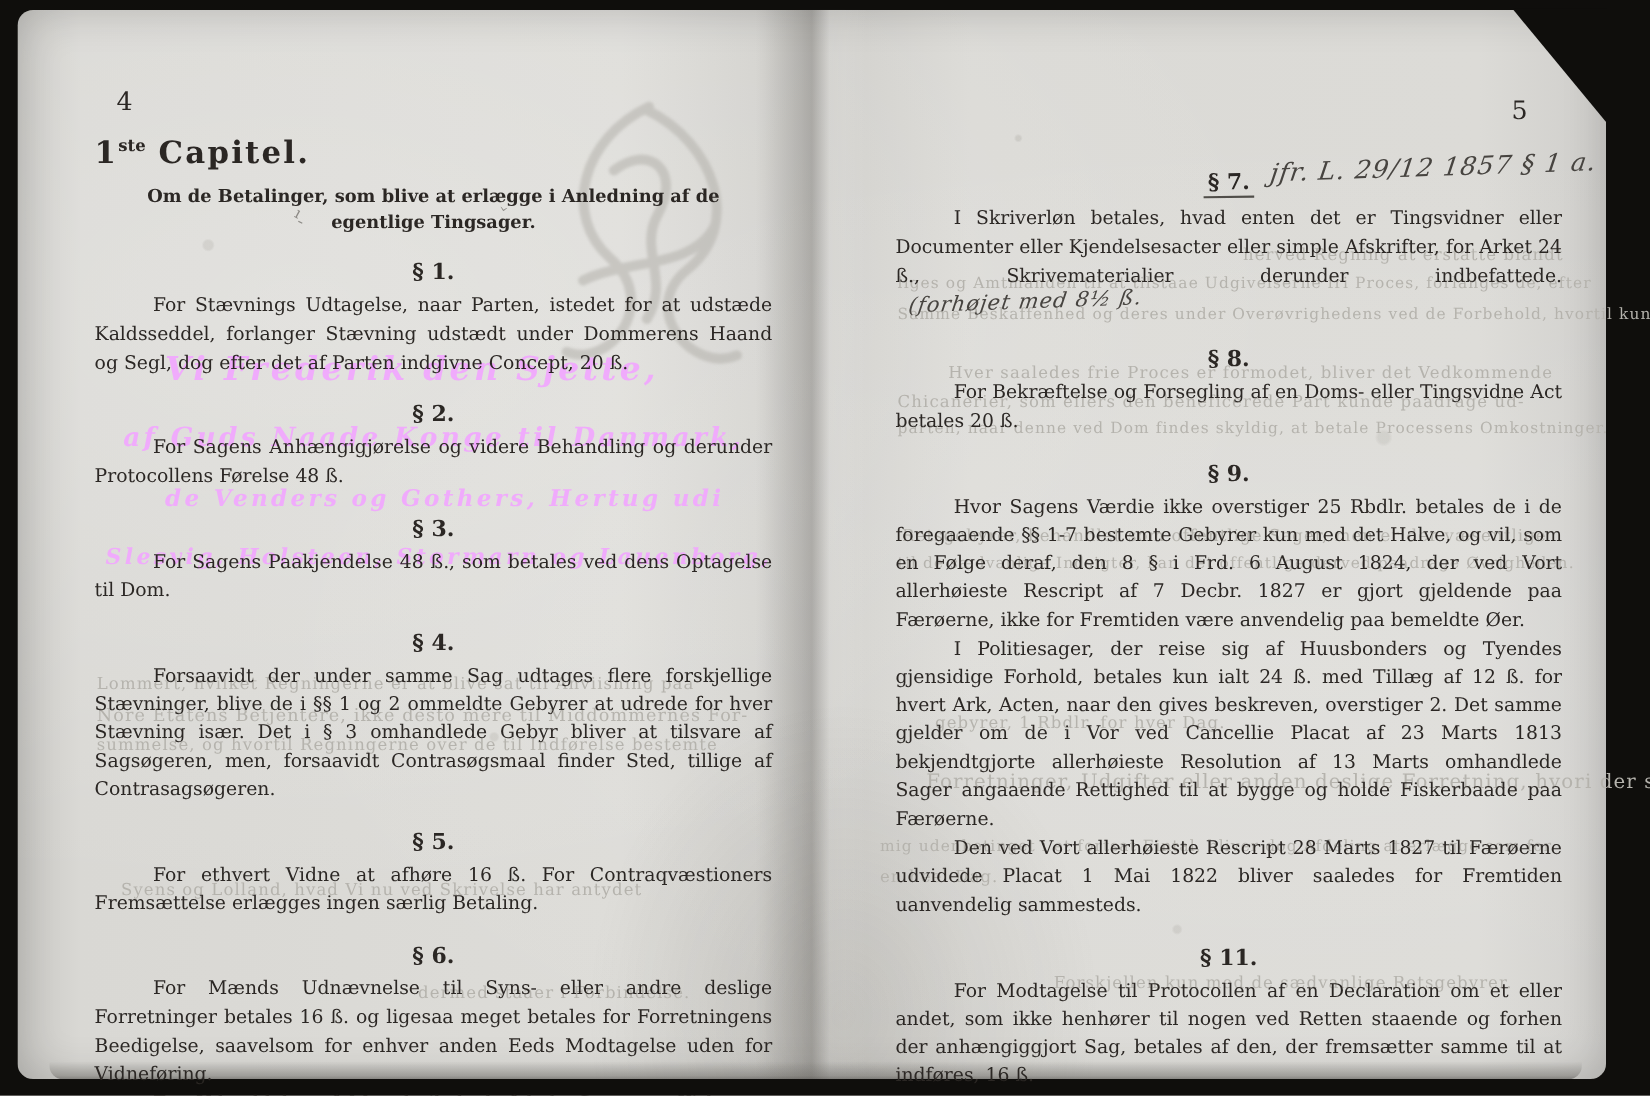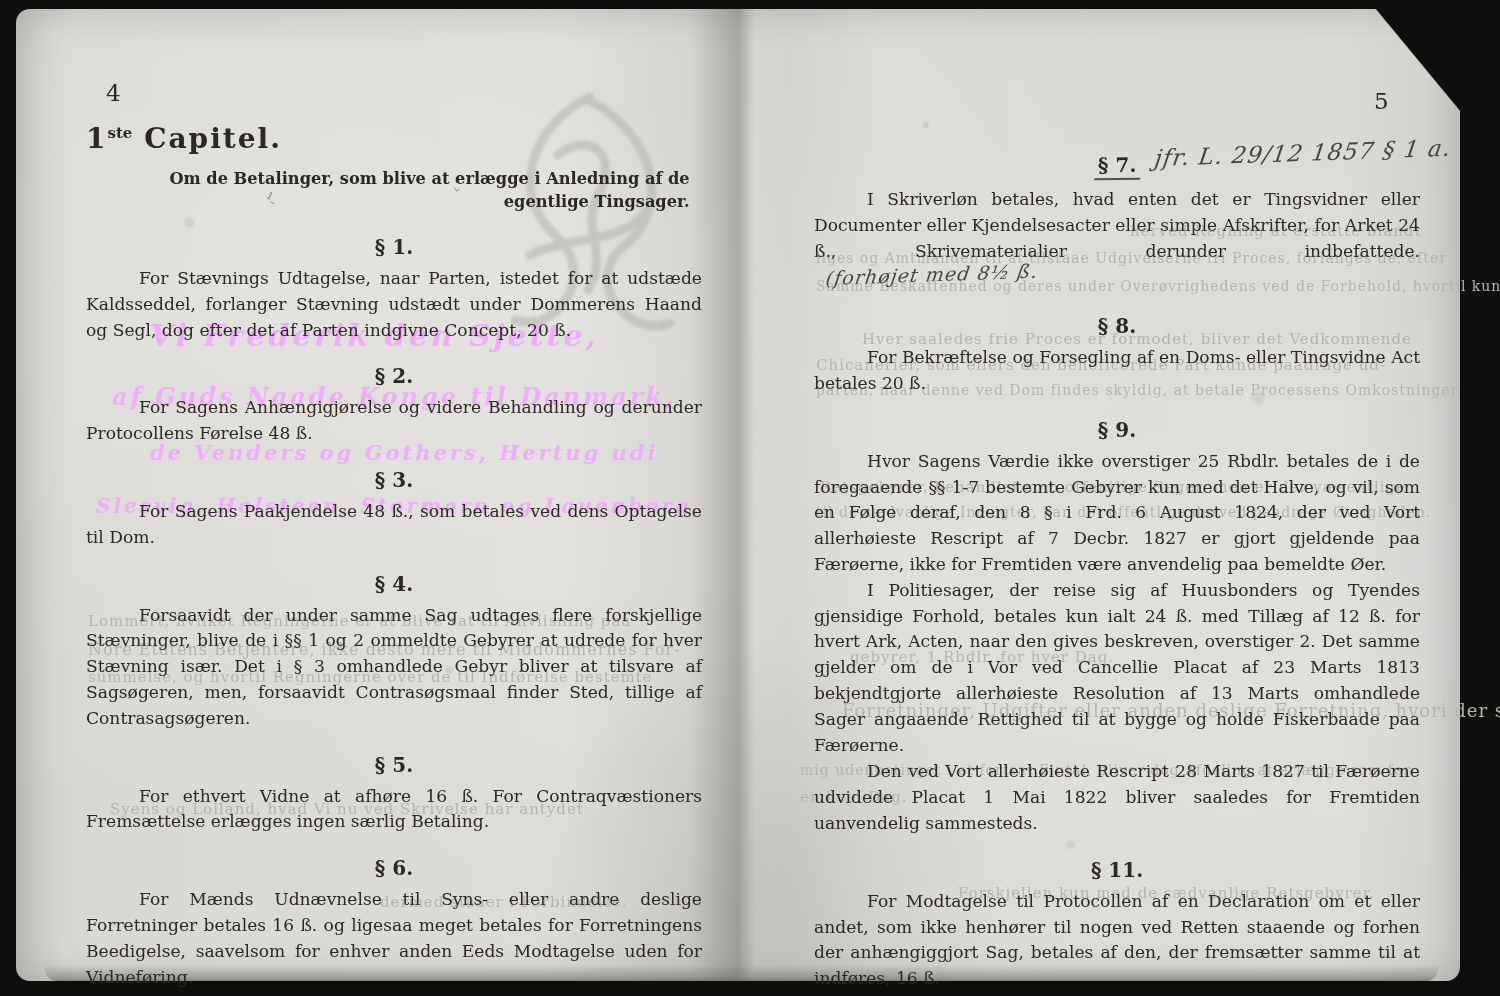--- a/index.html
+++ b/index.html
@@ -53,21 +53,21 @@
   .content{
     position:absolute;z-index:3;color:#2b2724;
   }
   .left-content{left:86px;top:122px;width:616px;}
   .right-content{left:814px;top:132px;width:606px;}
   .chapter-heading{
     text-align:left;font-size:28px;font-weight:700;letter-spacing:2px;margin:0 0 12px 0;
   }
   .chapter-heading sup{font-size:15px;letter-spacing:0;}
   .chapter-subtitle{
-    text-align:right;font-weight:700;font-size:16.2px;line-height:1.45;margin:0 auto;width:96%;
+    text-align:center;font-weight:700;font-size:16.2px;line-height:1.45;margin:0 auto;width:96%;
   }
   .section-heading{
     position:relative;text-align:center;font-size:20px;font-weight:700;margin:21px 0 7px 0;
   }
   .section-heading .heading-text{display:inline-block;}
   .section-heading.underlined .heading-text{
     border-bottom:2px solid rgba(45,42,38,0.8);transform:rotate(-0.8deg);padding:0 4px 1px 4px;
   }
   .section p{
     font-size:17.1px;line-height:1.51;text-align:justify;margin:0;text-indent:3.1em;

